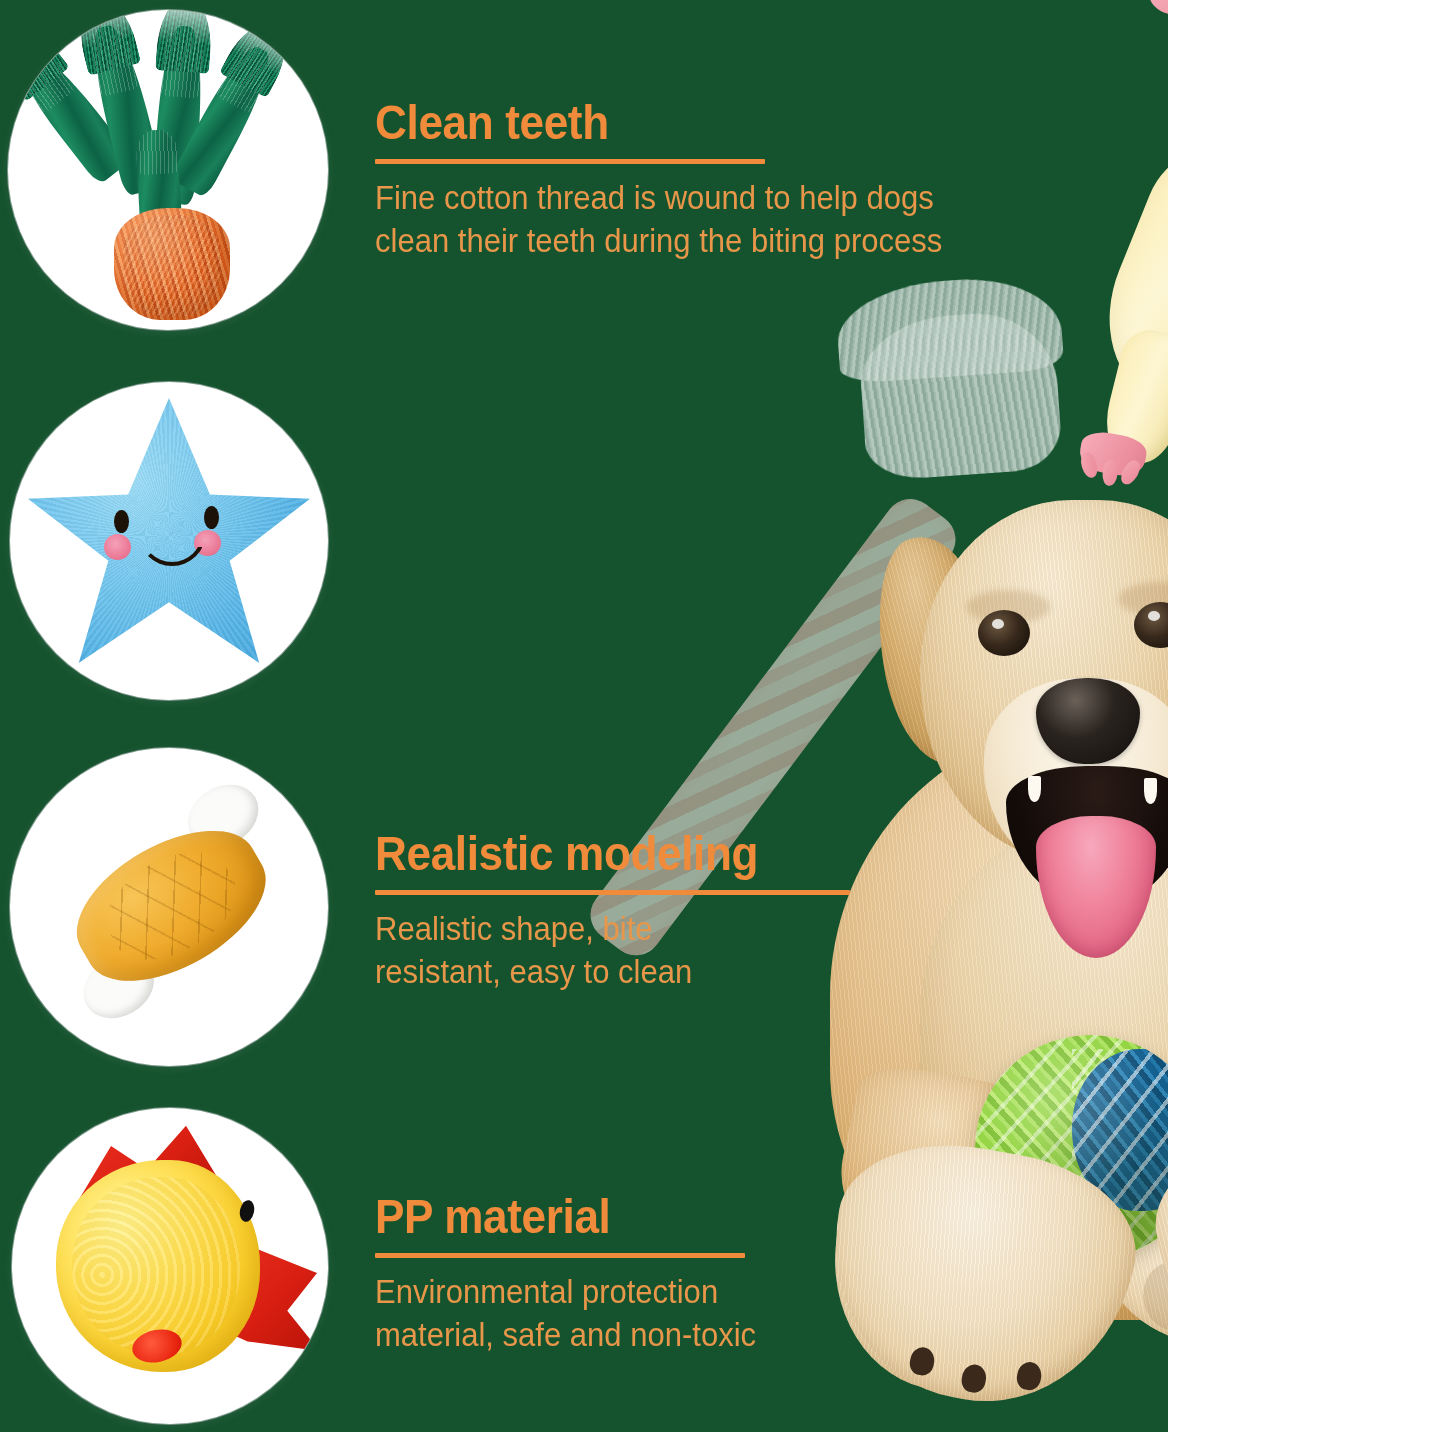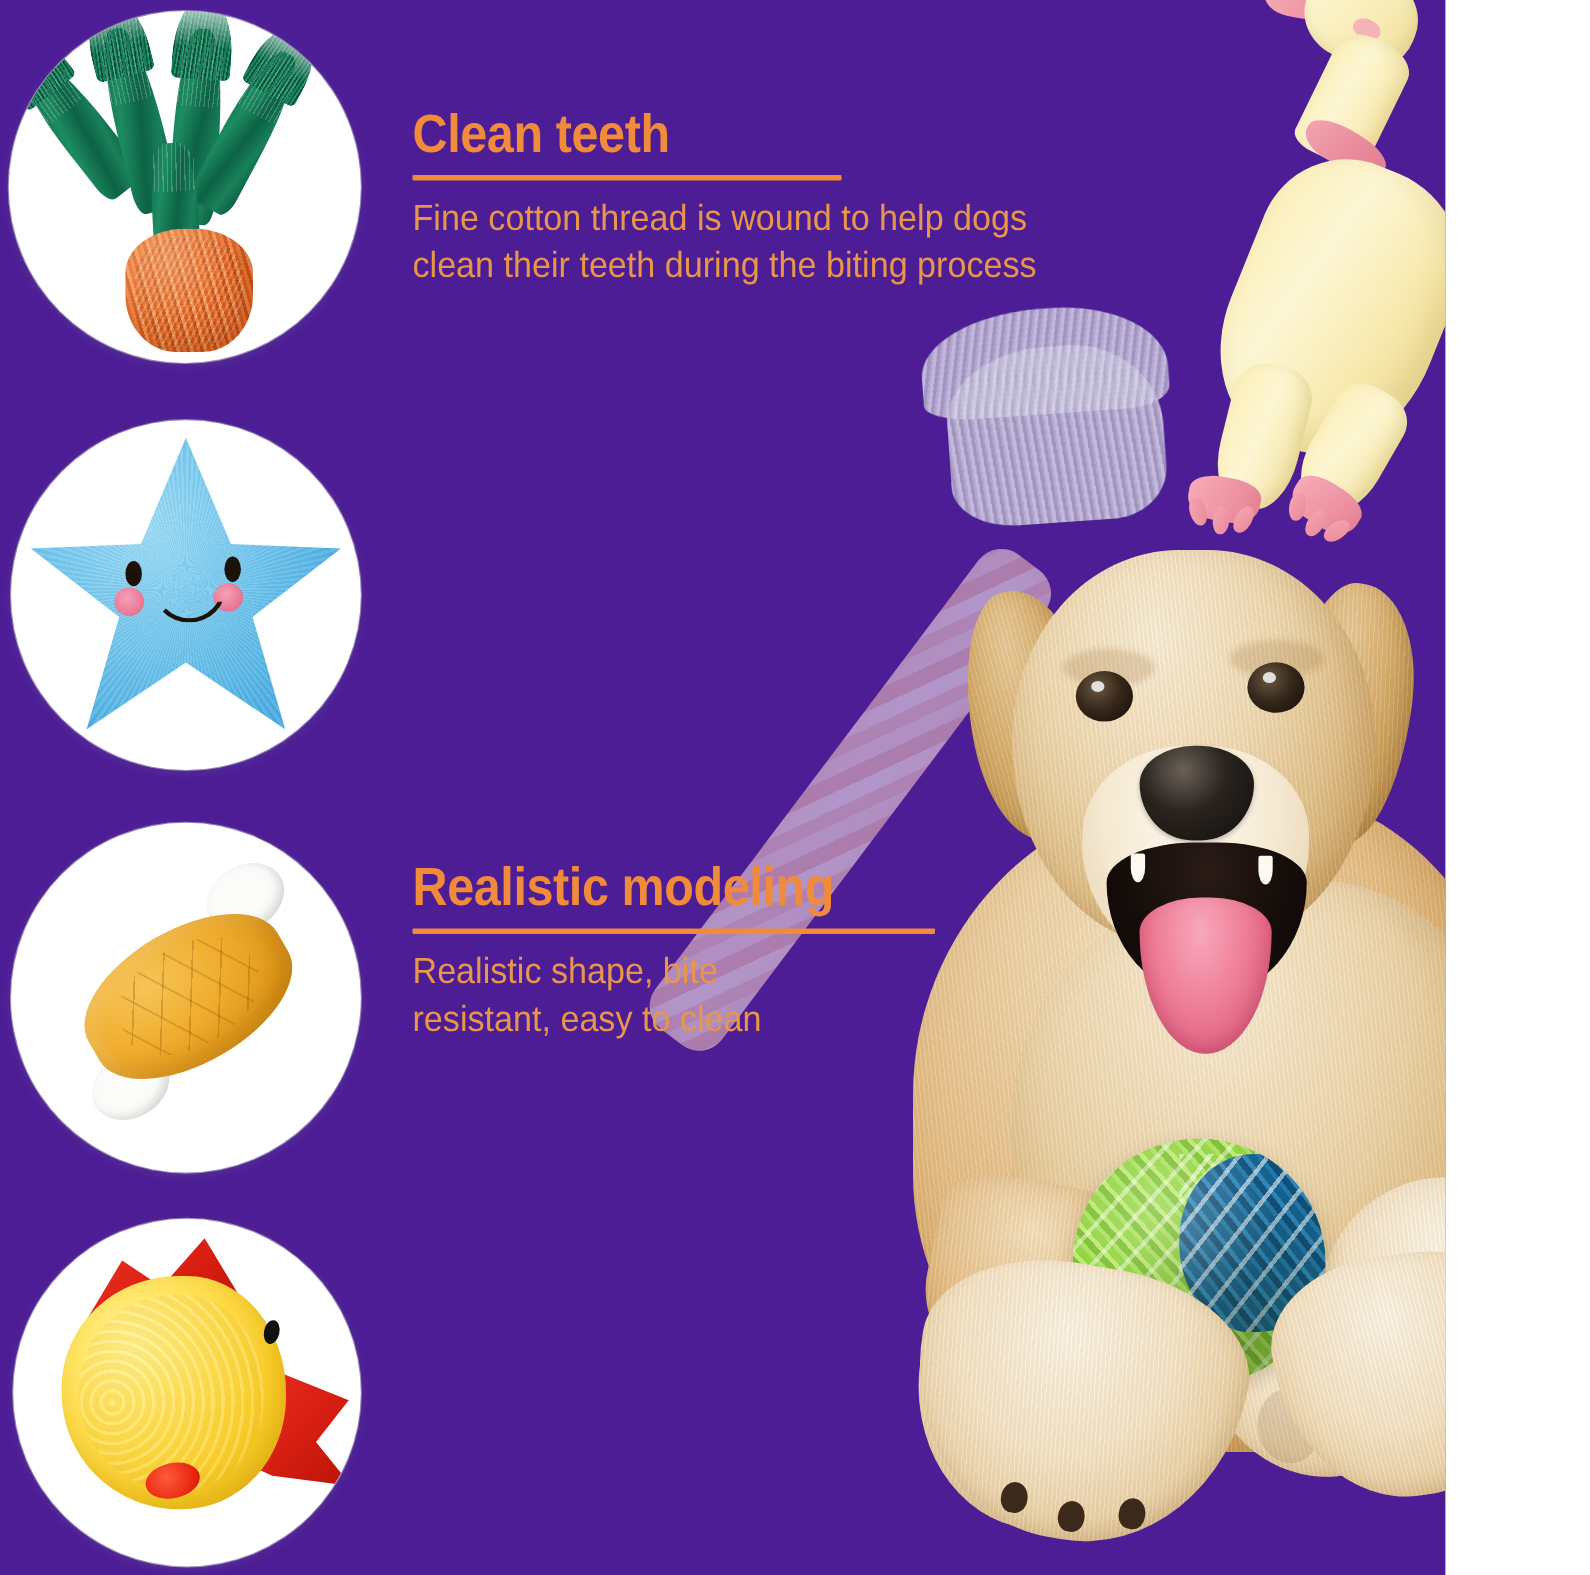--- a/index.html
+++ b/index.html
@@ -1,18 +1,18 @@
 <!DOCTYPE html>
 <html><head>
 <meta charset="utf-8">
 <style>
   html,body{margin:0;padding:0;background:#fff;}
   body{font-family:"Liberation Sans",sans-serif;}
   #page{
-    position:relative;width:1314px;height:1432px;background:#4c1d95;
+    position:relative;width:1168px;height:1432px;background:#14532d;
     overflow:hidden;
   }
 
   
   .thumb{
     position:absolute;border-radius:50%;background:#ffffff;
     box-shadow:0 0 0 1px rgba(205,208,212,.55), 0 2px 10px rgba(150,155,162,.18);
     overflow:hidden;
   }
   .thumb .art{position:absolute;inset:0;}
@@ -418,21 +418,27 @@
   </div>
 
   <div class="feature" style="top:98px;">
     <div class="feat-title">Clean teeth</div>
     <div class="feat-rule" style="width:390px;"></div>
     <div class="feat-desc" style="width:800px;">Fine cotton thread is wound to help dogs
 clean their teeth during the biting process</div>
   </div>
 
 
-  <div class="feature" style="top:783px;">
+  <div class="feature" style="top:829px;">
     <div class="feat-title">Realistic modeling</div>
     <div class="feat-rule" style="width:475px;"></div>
     <div class="feat-desc" style="width:640px;">Realistic shape, bite
 resistant, easy to clean</div>
   </div>
 
+  <div class="feature" style="top:1192px;">
+    <div class="feat-title">PP material</div>
+    <div class="feat-rule" style="width:370px;"></div>
+    <div class="feat-desc" style="width:680px;">Environmental protection
+material, safe and non-toxic</div>
+  </div>
 
 </div>
 
 </body></html>

